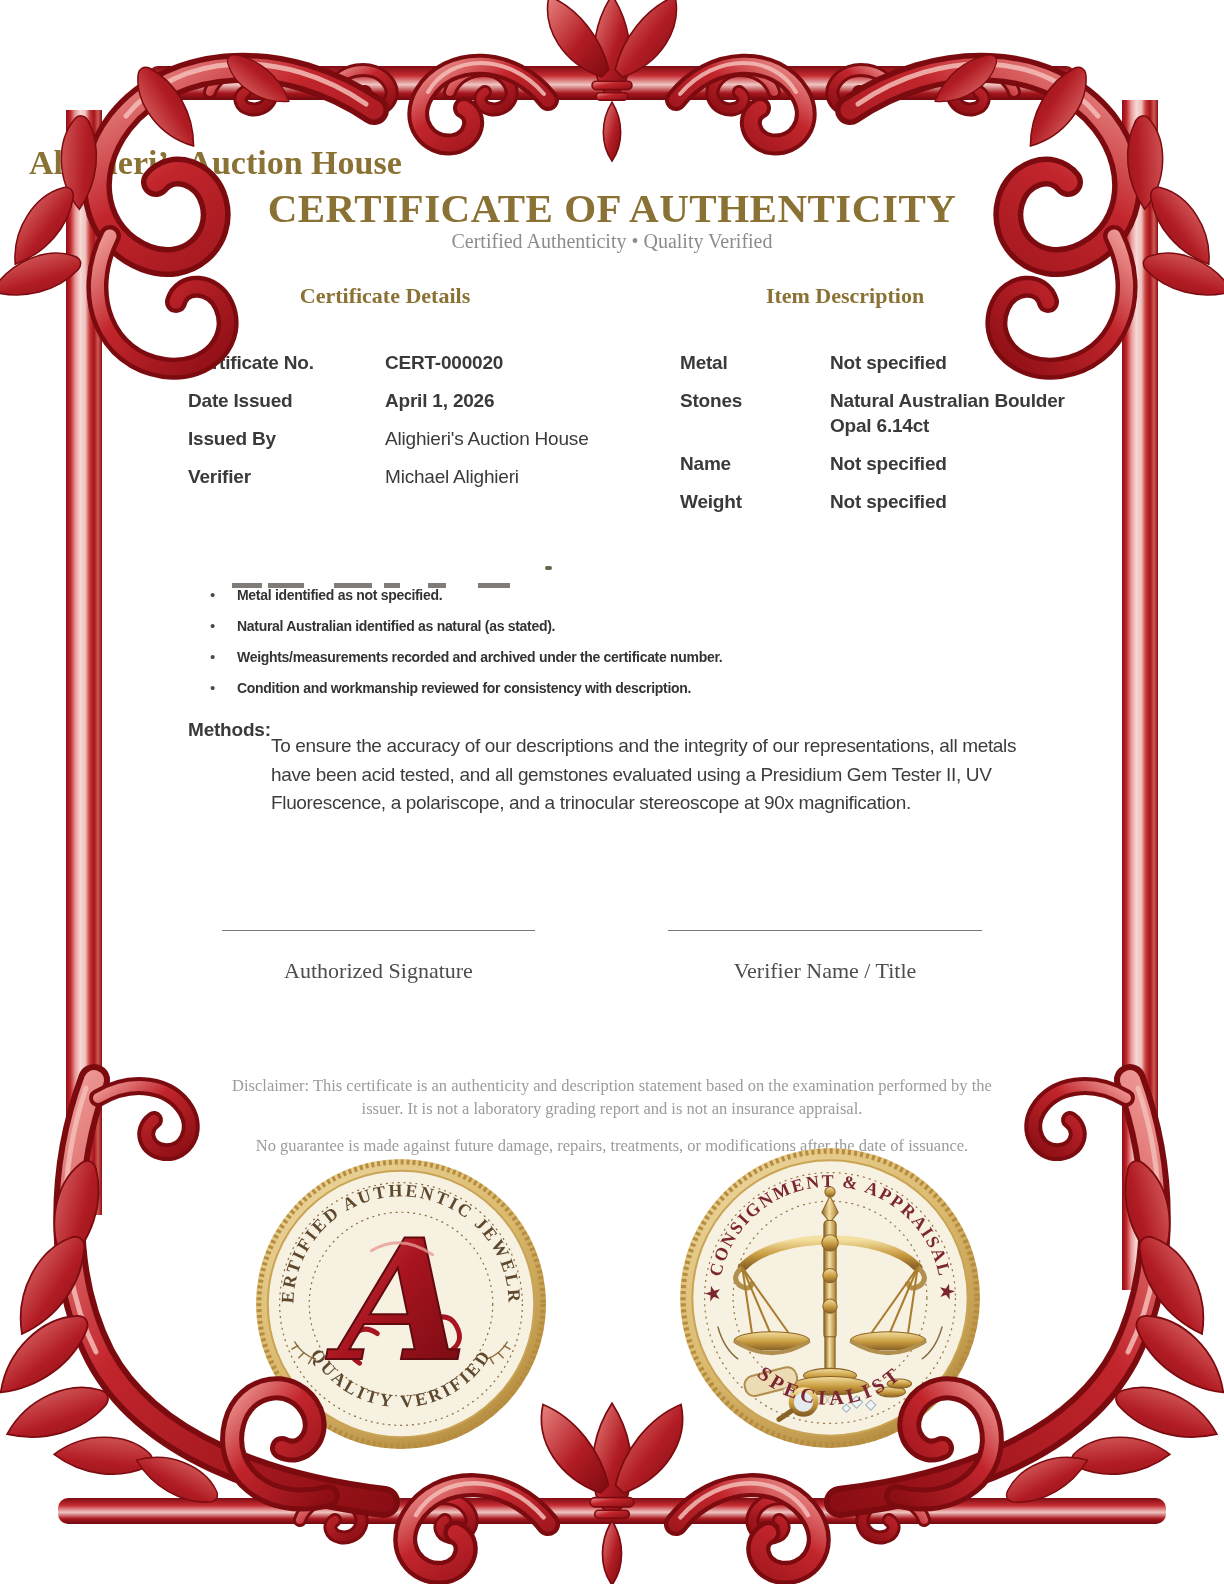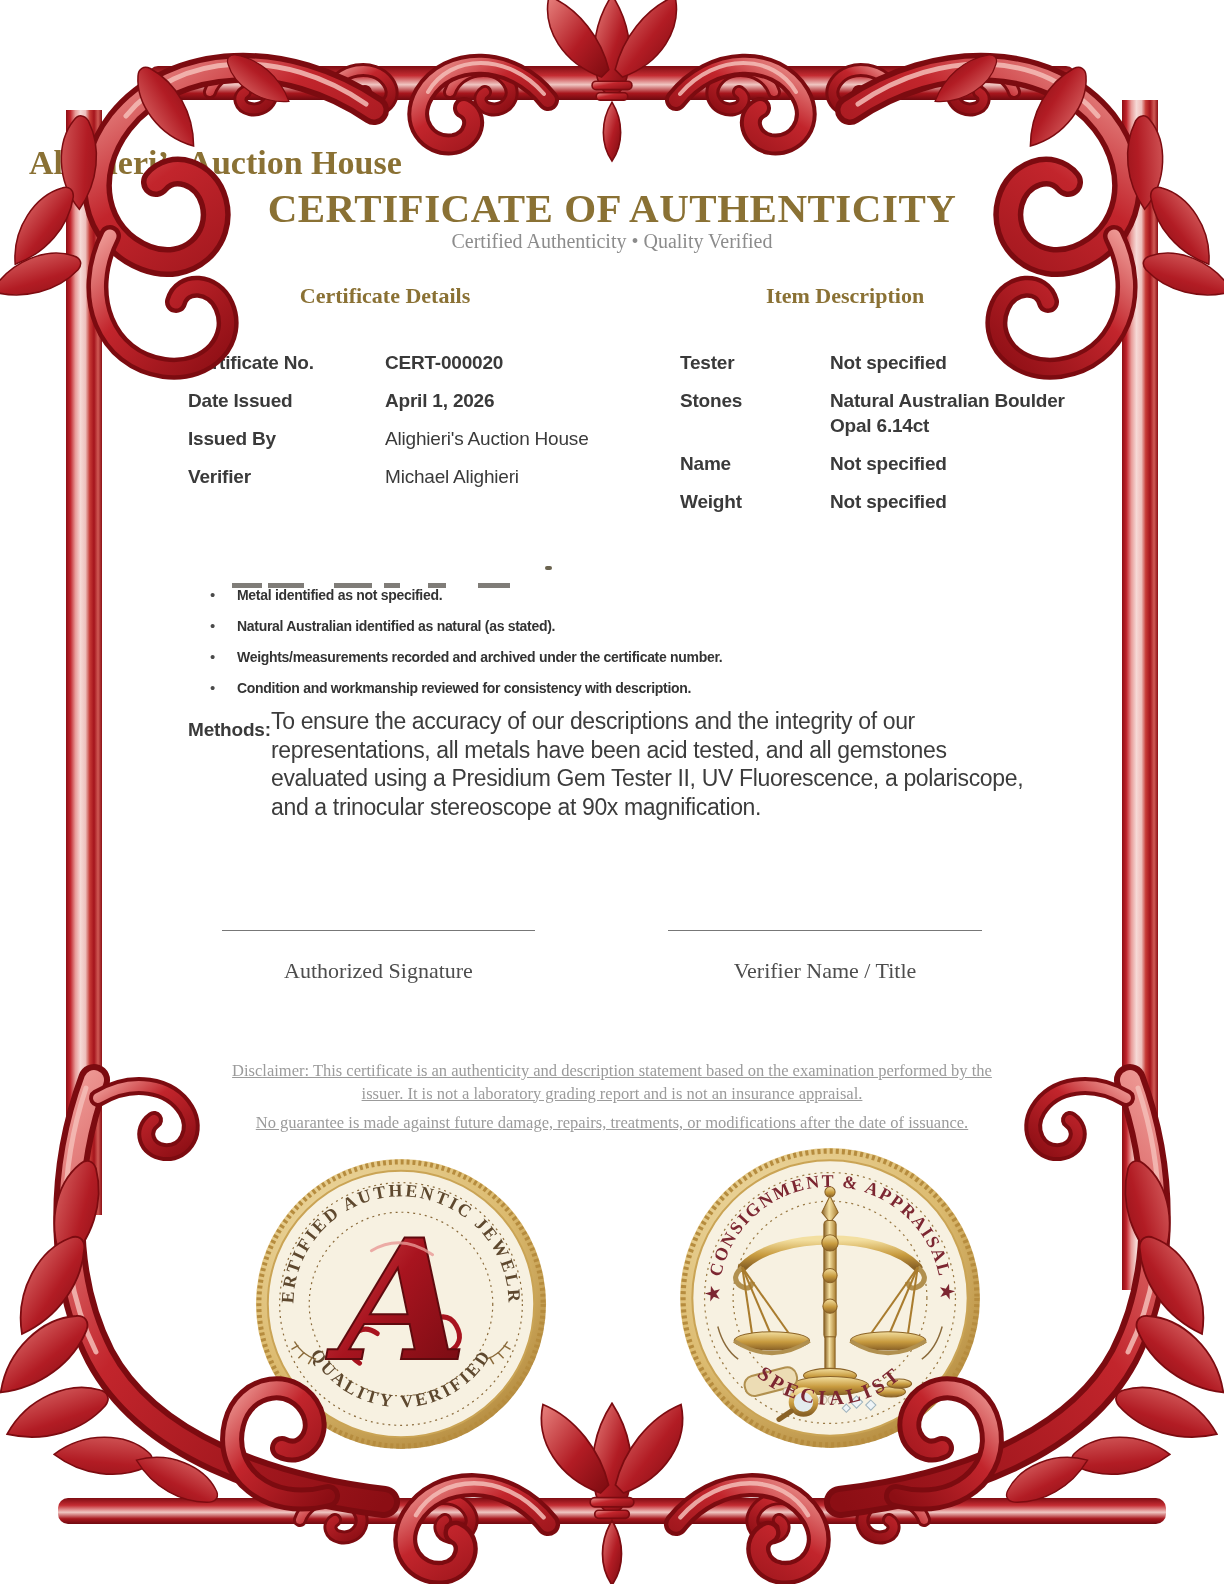--- a/index.html
+++ b/index.html
@@ -32,33 +32,33 @@
       #55514b 102px 140px,transparent 140px 152px,#55514b 152px 168px,transparent 168px 196px,
       #55514b 196px 214px,transparent 214px 246px,#55514b 246px 278px,transparent 278px 292px);}
   .clip-dot{top:566px;left:545px;width:7px;height:4px;background:#6b6450;border-radius:2px;}
 
   .findings{top:584px;left:206px;width:880px;margin:0;padding:0;list-style:none;}
   .findings li{position:relative;padding-left:31px;margin-bottom:9px;
     font-size:14px;font-weight:bold;color:#333;letter-spacing:-.3px;line-height:22px;}
   .findings li::before{content:"•";position:absolute;left:4px;top:0;color:#4a4a4a;font-size:15px;font-weight:normal;}
 
   .methods-label{top:719px;left:188px;font-size:19px;font-weight:bold;color:#3a3a3a;letter-spacing:-.2px;}
-  .methods-text{top:707px;left:271px;width:772px;font-size:23px;color:#3c3c3c;
+  .methods-text{top:732px;left:271px;width:772px;font-size:19px;color:#3c3c3c;
     line-height:28.5px;letter-spacing:-.35px;}
 
   .sig-line{top:930px;height:0;border-top:1.5px solid #777;}
   .sig-line.l{left:222px;width:313px;}
   .sig-line.r{left:668px;width:314px;}
   .sig-label{top:958px;font-family:"Liberation Serif",serif;font-size:22px;color:#4d4d4d;text-align:center;}
   .sig-label.l{left:222px;width:313px;}
   .sig-label.r{left:668px;width:314px;}
 
   .disclaimer{top:1060px;left:212px;width:800px;text-align:center;
     font-family:"Liberation Serif",serif;font-size:16.5px;color:#9b9b9b;line-height:22.5px;}
-  .disclaimer p{margin:0;text-decoration:underline;}
+  .disclaimer p{margin:15px;}
   .disclaimer p + p{margin-top:7px;}
 
   
   .seal{z-index:2;}
   .seal.left{top:1156px;left:253px;width:296px;height:296px;}
   .seal.right{top:1145px;left:677px;width:306px;height:306px;}
 
   
   .frame{position:absolute;inset:0;z-index:5;pointer-events:none;}
   .c-dark{fill:none;stroke:#7c0b10;stroke-linecap:round;}
@@ -85,21 +85,21 @@
       <div class="fval bold">CERT-000020</div>
       <div class="flabel">Date Issued</div>
       <div class="fval bold">April 1, 2026</div>
       <div class="flabel">Issued By</div>
       <div class="fval">Alighieri's Auction House</div>
       <div class="flabel">Verifier</div>
       <div class="fval">Michael Alighieri</div>
     </div>
 
     <div class="abs fields right">
-      <div class="flabel">Tester</div>
+      <div class="flabel">Metal</div>
       <div class="fval bold">Not specified</div>
       <div class="flabel">Stones</div>
       <div class="fval bold">Natural Australian Boulder Opal 6.14ct</div>
       <div class="flabel">Name</div>
       <div class="fval bold">Not specified</div>
       <div class="flabel">Weight</div>
       <div class="fval bold">Not specified</div>
     </div>
 
     <div class="abs clip-dot"></div>

